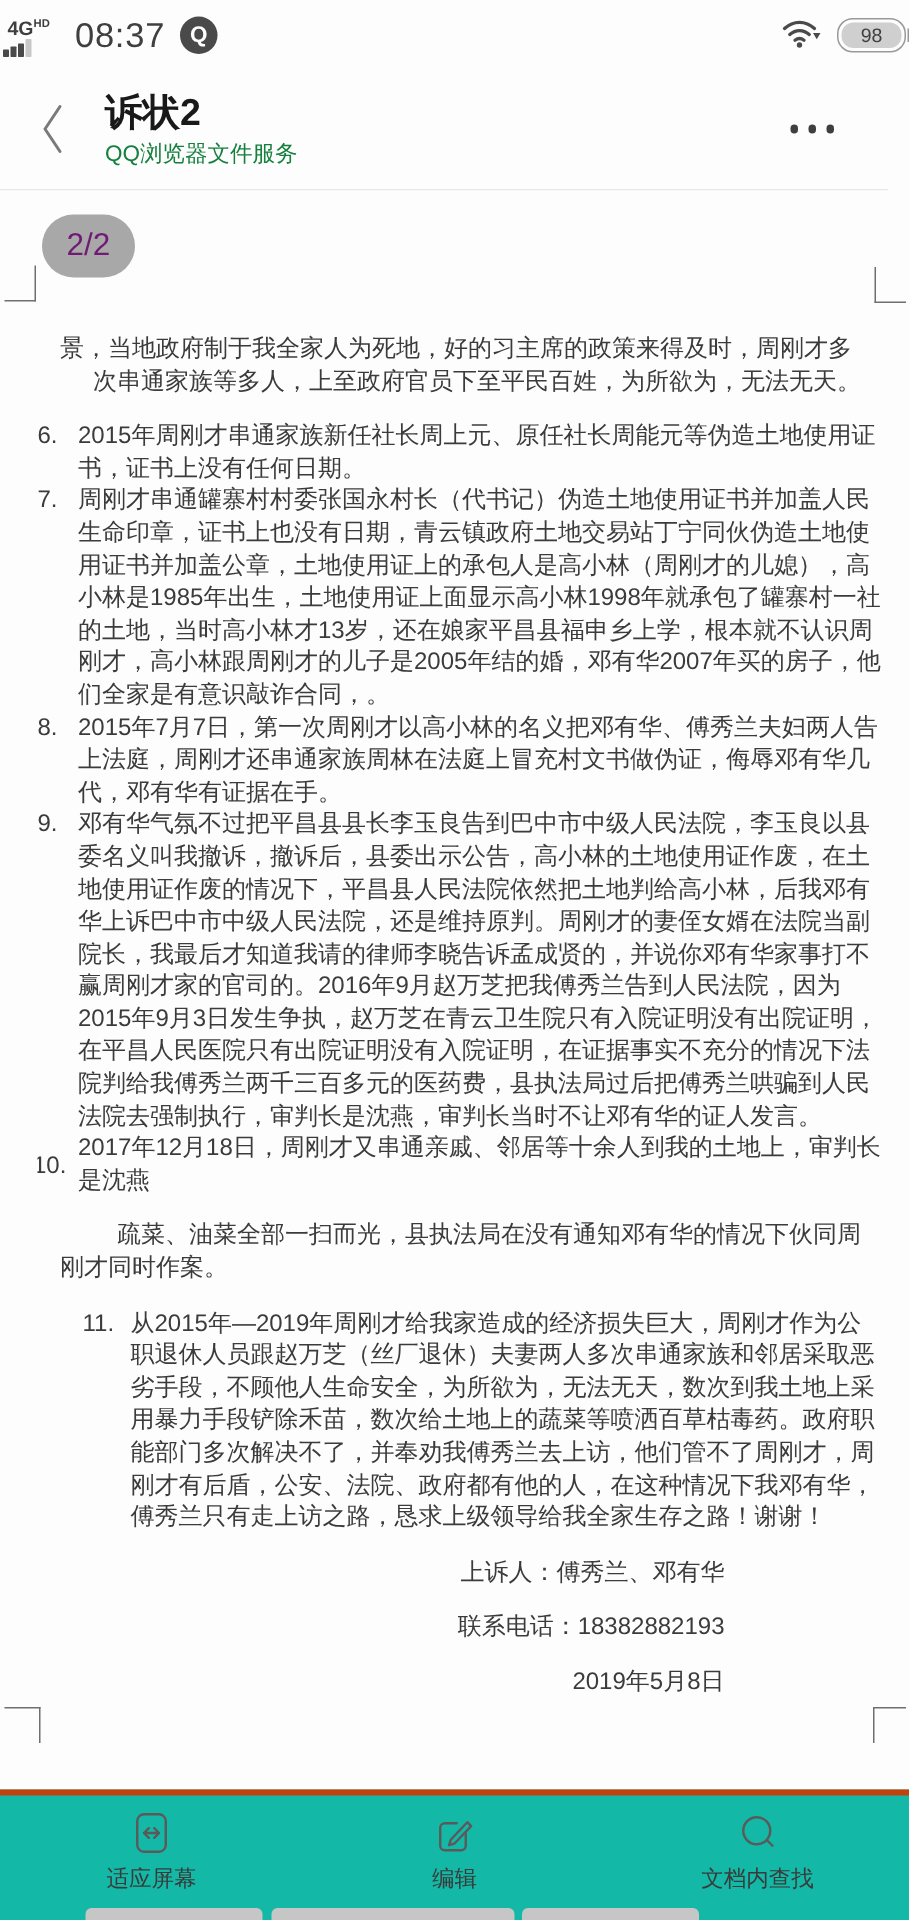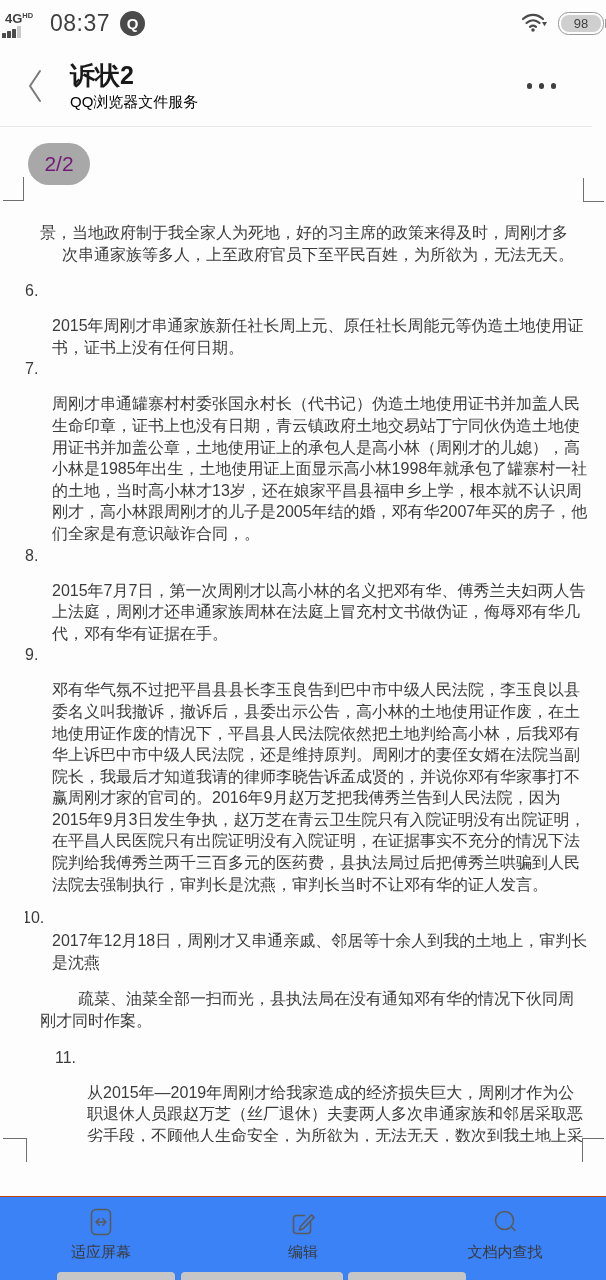--- a/index.html
+++ b/index.html
@@ -26,47 +26,47 @@
     display:flex;align-items:center;justify-content:center;}
   .bat-fill{position:absolute;inset:2px;background:#cfcfcf;border-radius:8px;}
   .bat-txt{position:relative;font-size:13px;color:#3f3f3f;}
   .bat-nub{position:absolute;right:-5px;top:6px;width:3px;height:9px;background:#999;border-radius:0 2px 2px 0;}
   
   .header{position:absolute;top:46px;left:0;right:14px;height:80px;display:flex;align-items:center;
     border-bottom:1px solid #e7e7e7;background:#fdfdfd;}
   .back{margin-left:26px;flex:none;}
   .title-wrap{margin-left:26px;}
   .title{font-size:25px;font-weight:bold;color:#191919;line-height:28px;}
-  .subtitle{font-size:15px;color:#000000;margin-top:4px;}
+  .subtitle{font-size:15px;color:#15803d;margin-top:4px;}
   .dots{margin-left:auto;margin-right:36px;display:flex;gap:6.5px;}
   .dots i{width:5.5px;height:5.5px;border-radius:50%;background:#3f3f3f;display:block;}
   
   .content{position:absolute;top:127px;left:0;right:0;height:1070px;background:#fdfdfd;}
   .badge{position:absolute;left:28px;top:16px;width:62px;height:42px;border-radius:21px;
     background:#a8a8a8;color:#701a75;font-size:21px;display:flex;align-items:center;justify-content:center;}
   .cm{position:absolute;box-sizing:border-box;}
   .cm-tl{left:3px;top:50px;width:21px;height:24px;border-right:1.5px solid #6f6f6f;border-bottom:1.5px solid #6f6f6f;}
   .cm-tr{left:583px;top:51px;width:21px;height:24px;border-left:1.5px solid #6f6f6f;border-bottom:1.5px solid #6f6f6f;}
   .cm-bl{left:3px;top:1011px;width:24px;height:24px;border-right:1.5px solid #6f6f6f;border-top:1.5px solid #6f6f6f;}
   .cm-br{left:582px;top:1011px;width:22px;height:24px;border-left:1.5px solid #6f6f6f;border-top:1.5px solid #6f6f6f;}
   .doc{position:absolute;left:25px;right:16px;top:80px;height:935px;overflow:hidden;
     font-size:16px;line-height:21.6px;color:#3b3b3b;}
   .doc p{margin:15px;}
   .intro{padding-left:22px;text-indent:-22px;}
   .item{display:flex;}
   .item .num{flex:none;width:27px;}
-  .item .txt{flex:1;margin-top:35px;}
+  .item .txt{flex:1;}
   .item-10 .num{width:30px;margin-left:-3px;margin-top:12px;}
   .cont-para{margin-left:17px;text-indent:38px;}
   .item-11{margin-left:30px;}
   .item-11 .num{width:32px;}
   .signature{text-align:right;padding-right:92px;}
   
-  .toolbar{position:absolute;bottom:0;left:0;right:0;height:83px;background:#3b82f6;
-    border-top:1px solid #c2410c;display:flex;}
+  .toolbar{position:absolute;bottom:0;left:0;right:0;height:83px;background:#14b8a6;
+    border-top:4px solid #c2410c;display:flex;}
   .tool{flex:1;display:flex;flex-direction:column;align-items:center;padding-top:11px;cursor:pointer;}
   .tool svg{stroke:#5a5a5a;fill:none;stroke-width:1.6;stroke-linecap:round;stroke-linejoin:round;}
   .tool-label{font-size:15px;color:#3a3a3a;margin-top:7px;}
   .bbar{position:absolute;bottom:0;height:8px;background:#c6c6c6;border-radius:4px 4px 0 0;}
   .bbar-1{left:57px;width:118px;}
   .bbar-2{left:181px;width:162px;}
   .bbar-3{left:348px;width:118px;}
 </style>
 </head>
 <body>

